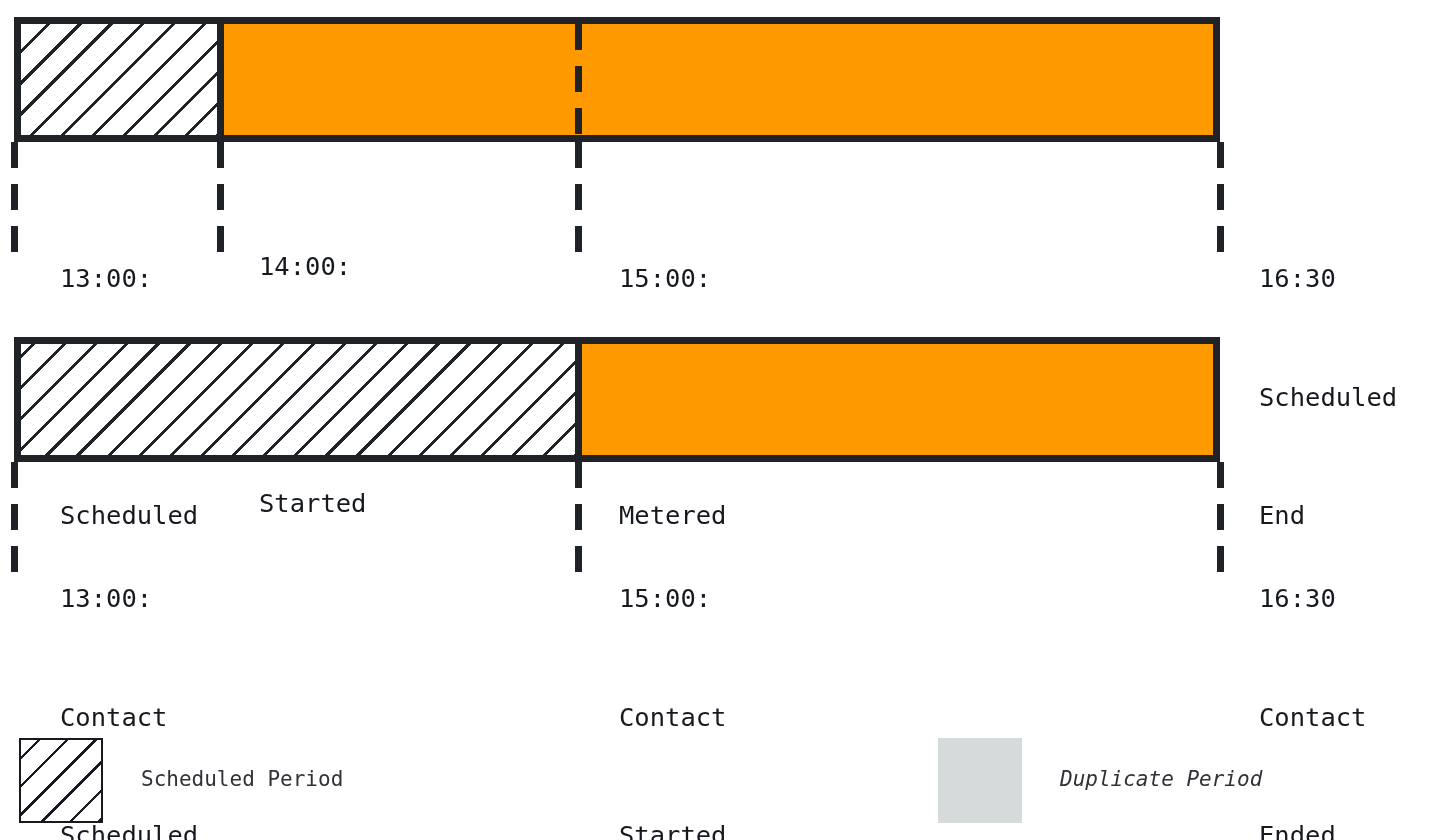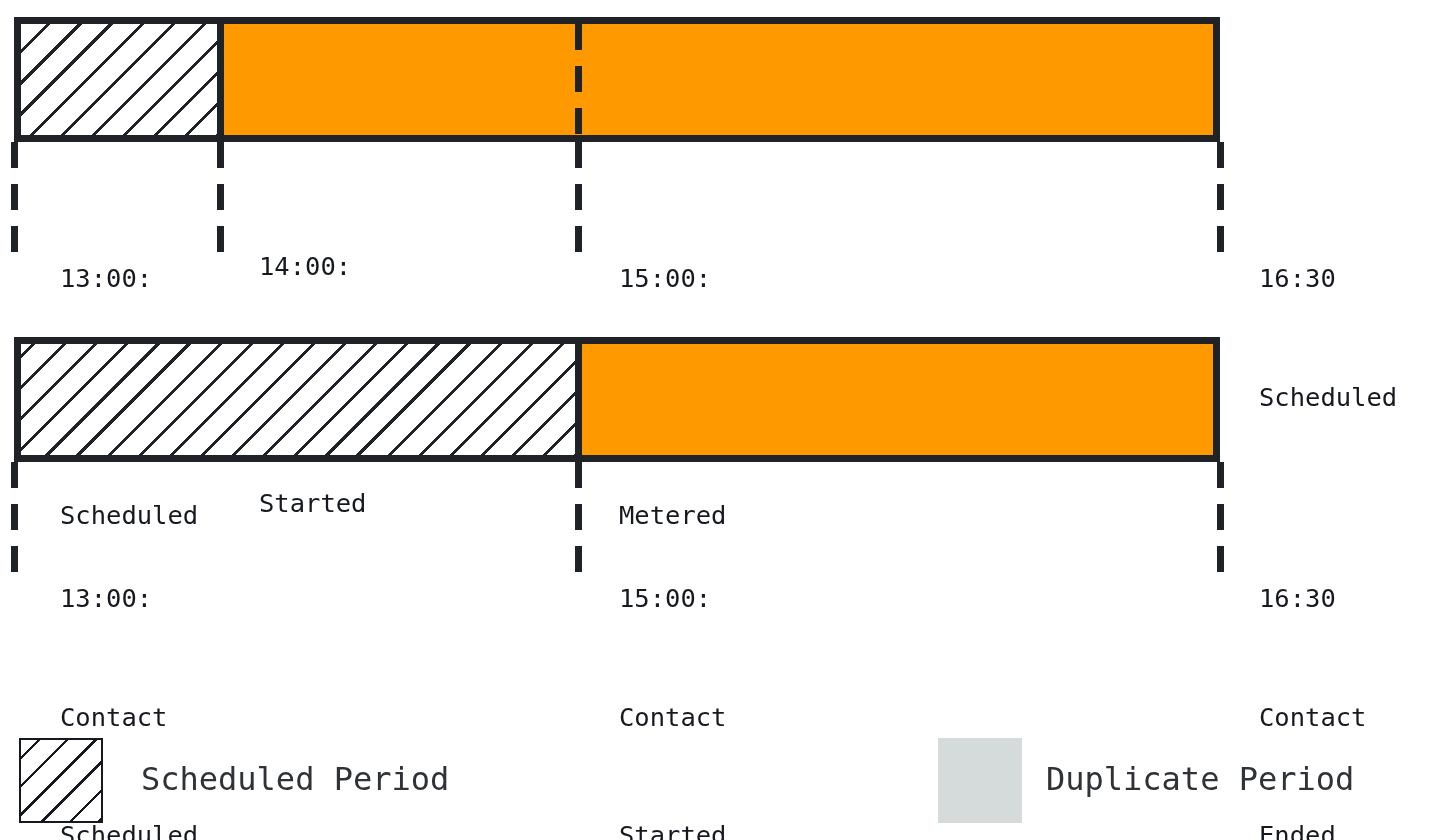--- a/index.html
+++ b/index.html
@@ -144,21 +144,21 @@
         #ffffff 20px
       );
   }
   .legend-swatch.orange { background: #ff9900; }
   .legend-swatch.gray   { background: #d5dbdb; }
 
   .legend-label {
     position: absolute;
     top: 24px;
     color: #2f3337;
-    font-size: 32px;
+    font-size: 21px;
     line-height: 40px;
     white-space: pre;
   }
 </style>
 </head>
 <body>
 
 <div class="stage">
 
   <div class="timeline" id="timeline-1">
@@ -190,20 +190,21 @@
 
   <div class="marker-label" style="left:619px; top:180px;">
     <span class="line">15:00:</span>
     <span class="line">Contact</span>
     <span class="line">Metered</span>
   </div>
 
   <div class="marker-label" style="left:1259px; top:180px;">
     <span class="line">16:30</span>
     <span class="line">Scheduled</span>
+    <span class="line">End</span>
   </div>
 
   <div class="timeline" id="timeline-2">
 
     <div class="bar">
       <div class="segment seg-scheduled" style="left:0px; width:557px;"></div>
       <div class="segment seg-metered" style="left:557px; right:0px;"></div>
       <div class="divider" style="left:557px;"></div>
     </div>
 
@@ -233,18 +234,18 @@
   <div id="legend">
 
     <div class="legend-item" style="left:19px; width:420px;">
       <div class="legend-swatch hatch"></div>
       <div class="legend-label" style="left:122px;">Scheduled Period</div>
     </div>
 
 
     <div class="legend-item" style="left:938px; width:430px;">
       <div class="legend-swatch gray"></div>
-      <div class="legend-label" style="left:108px;">Duplicate Period</div>
+      <div class="legend-label" style="left:122px;font-style:italic;">Duplicate Period</div>
     </div>
 
   </div>
 
 </div>
 
 </body></html>

